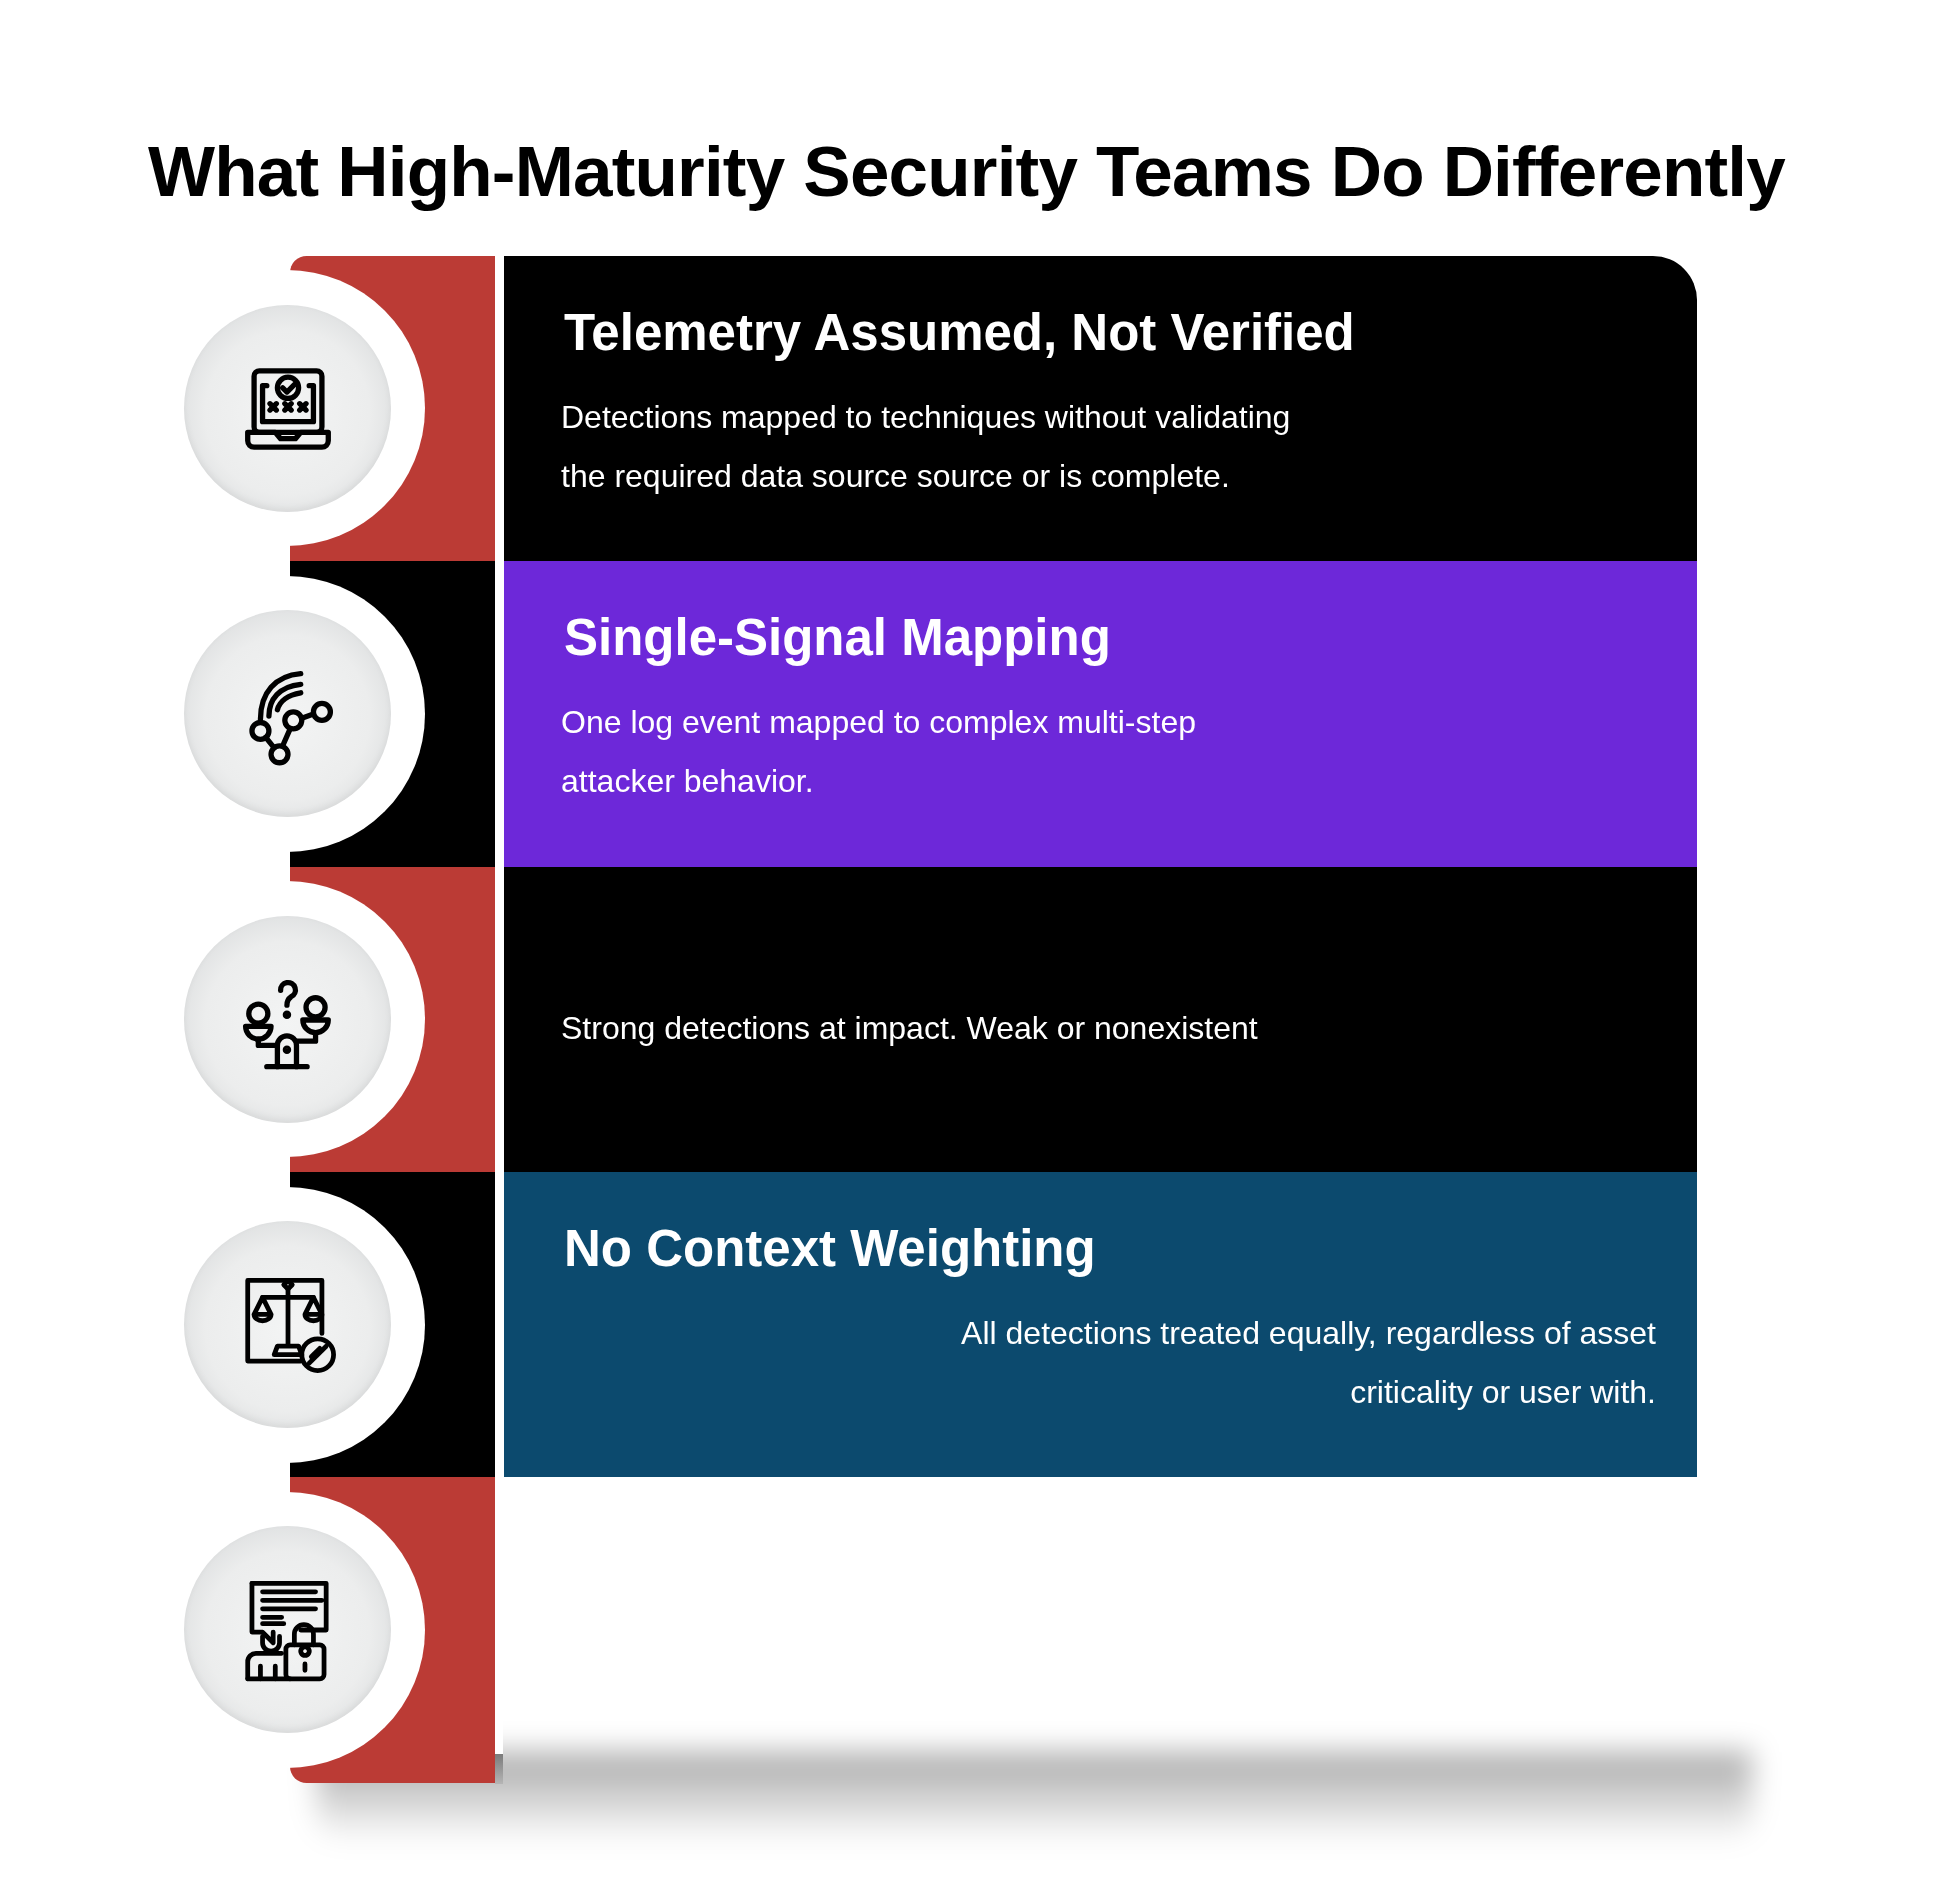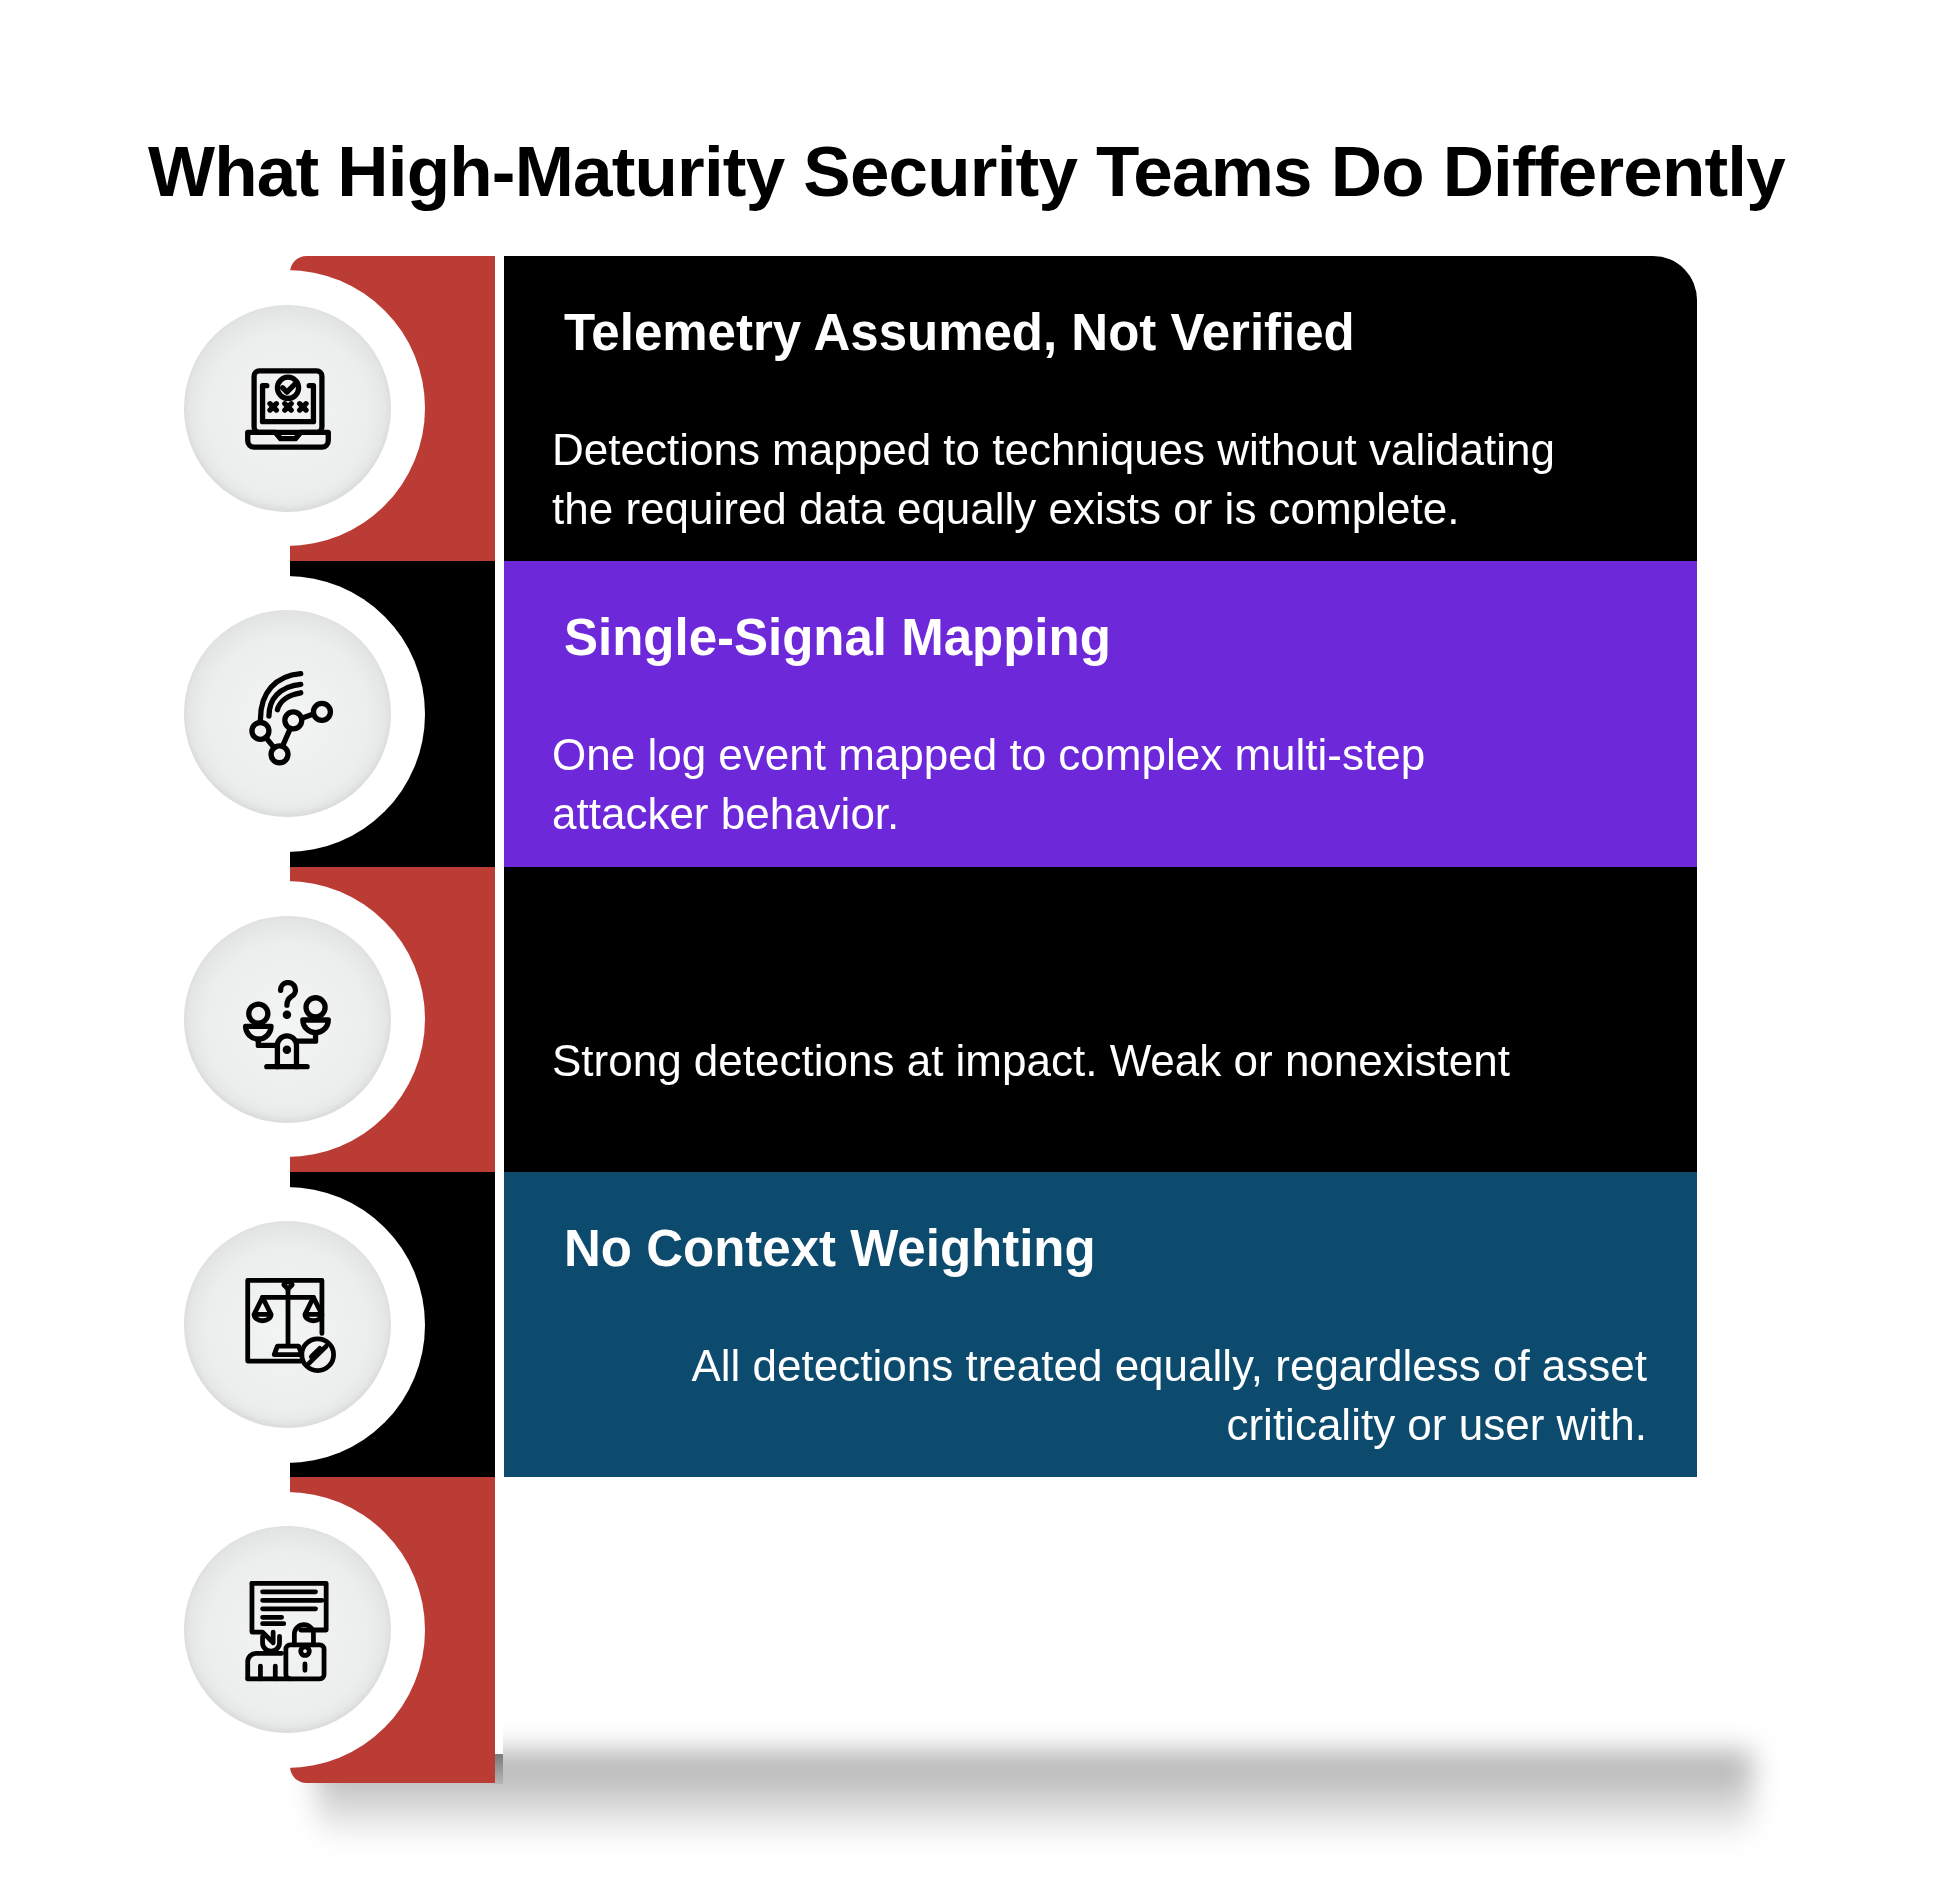--- a/index.html
+++ b/index.html
@@ -36,21 +36,21 @@
     border-radius:0 44px 44px 0; overflow:hidden;
   }
   .row {
     position:absolute; left:0; width:1280px; box-sizing:border-box;
     padding-left:60px; color:#ffffff;
   }
   .row-title {
     position:absolute; left:60px; font-size:51px; font-weight:700; line-height:60px; white-space:nowrap;
   }
   .row-body {
-    position:absolute; left:48px; width:1095px; font-size:44px; font-weight:400; line-height:59px;margin-top:32px;
+    position:absolute; left:57px; width:1095px; font-size:32px; font-weight:400; line-height:59px;
   }
 
   .disc {
     position:absolute; width:276px; height:276px; border-radius:50%; background:#ffffff;
   }
   .bubble {
     position:absolute; width:207px; height:207px; border-radius:50%;
     background:radial-gradient(circle at 50% 52%, #f3f4f4 0%, #eceded 55%, #d9dbdc 85%, #c6c9ca 100%);
     box-shadow: inset 0 -3px 7.6px rgba(0,0,0,0.06);
     display:flex; align-items:center; justify-content:center;
@@ -151,21 +151,21 @@
     <rect x="48" y="64" width="36" height="32" rx="4"></rect>
     <path d="M66 74 a4 4 0 1 1 0.1 0 M66 82 V88"></path>
   </svg>
 </div>
 
 <div class="panel">
   <div class="row" style="top:0;height:305px;background:#000000;">
     <div class="row-title" style="top:47px;">Telemetry Assumed, Not Verified</div>
     <div class="row-body" style="top:132px;">
       <div>Detections mapped to techniques without validating</div>
-      <div>the required data equally exists or is complete.</div>
+      <div>the required data source source or is complete.</div>
     </div>
   </div>
 
   <div class="row" style="top:305px;height:306px;background:#6d28d9;">
     <div class="row-title" style="top:47px;">Single-Signal Mapping</div>
     <div class="row-body" style="top:132px;">
       <div>One log event mapped to complex multi-step</div>
       <div>attacker behavior.</div>
     </div>
   </div>

